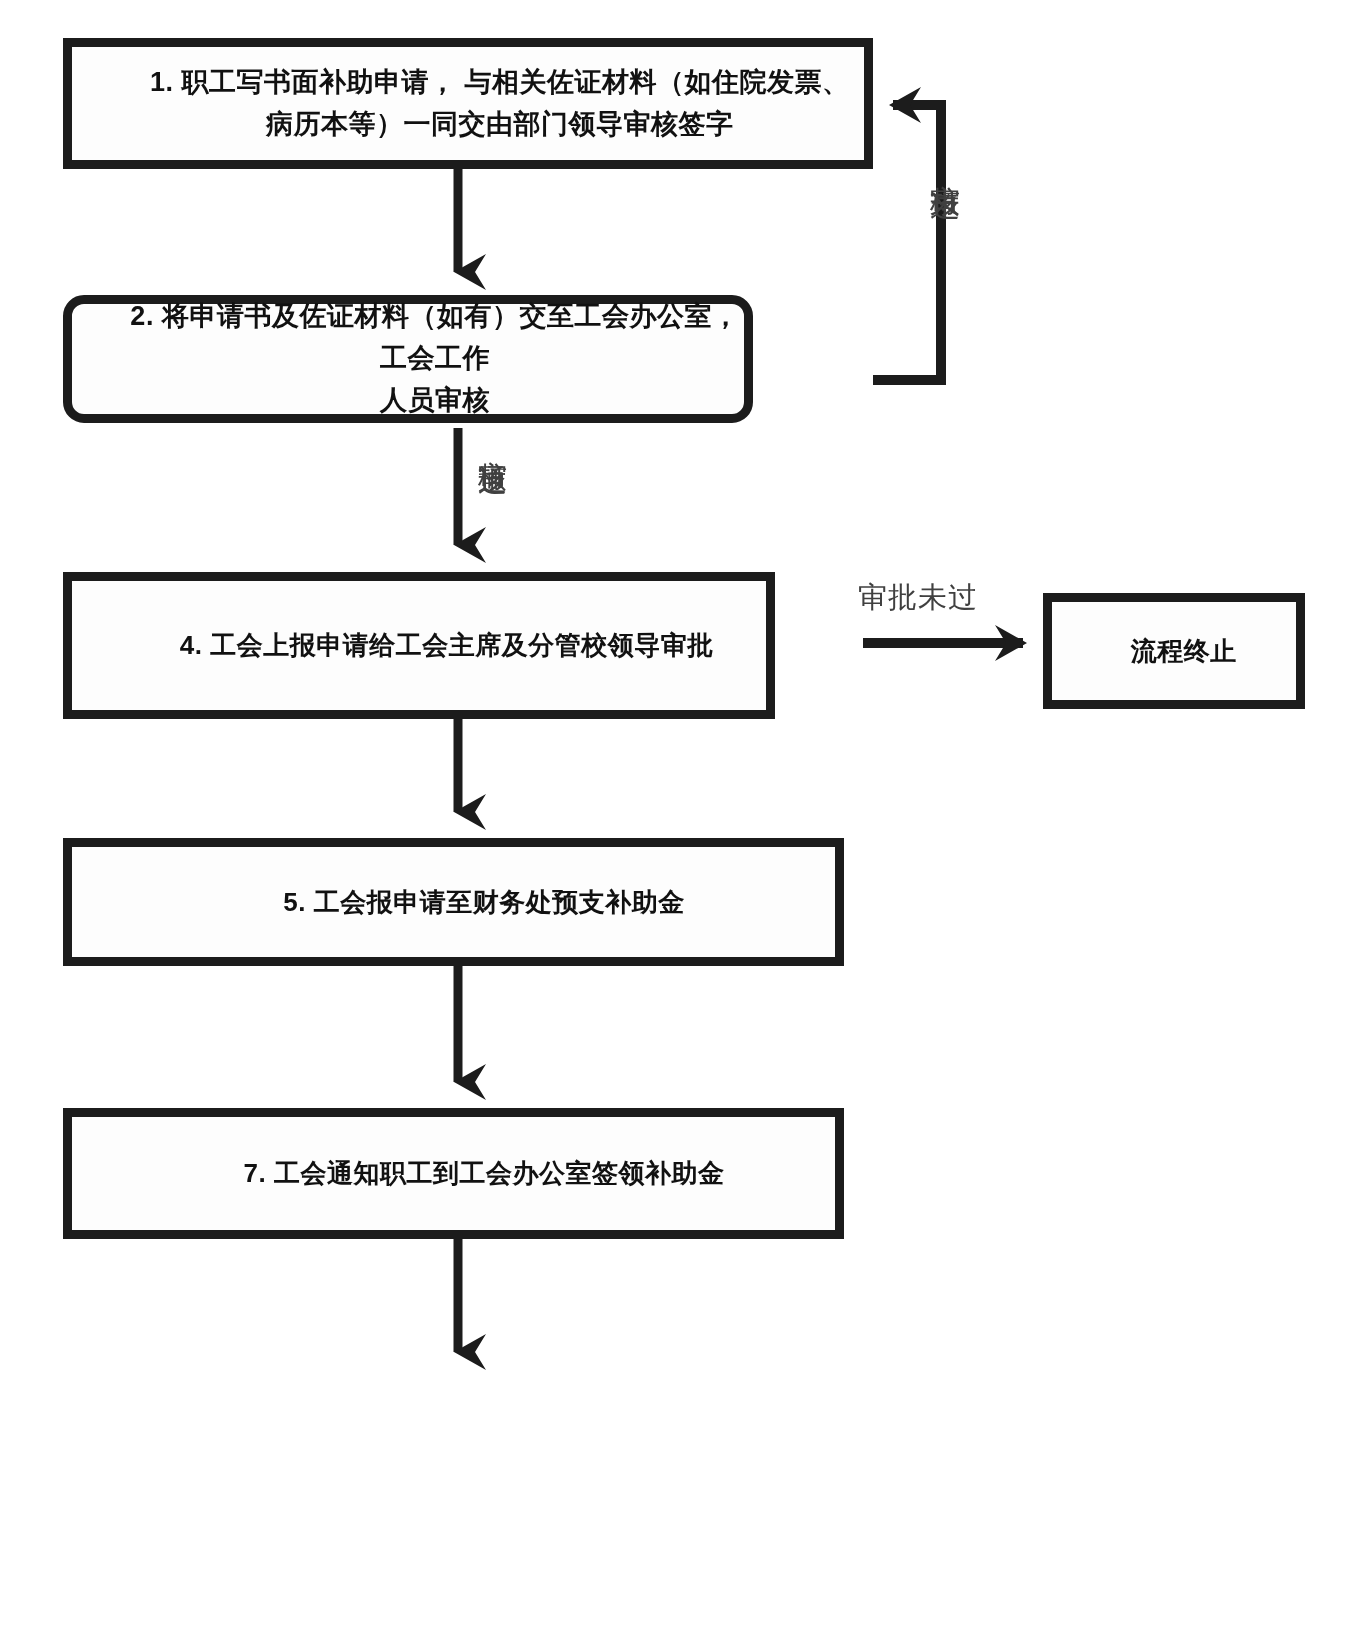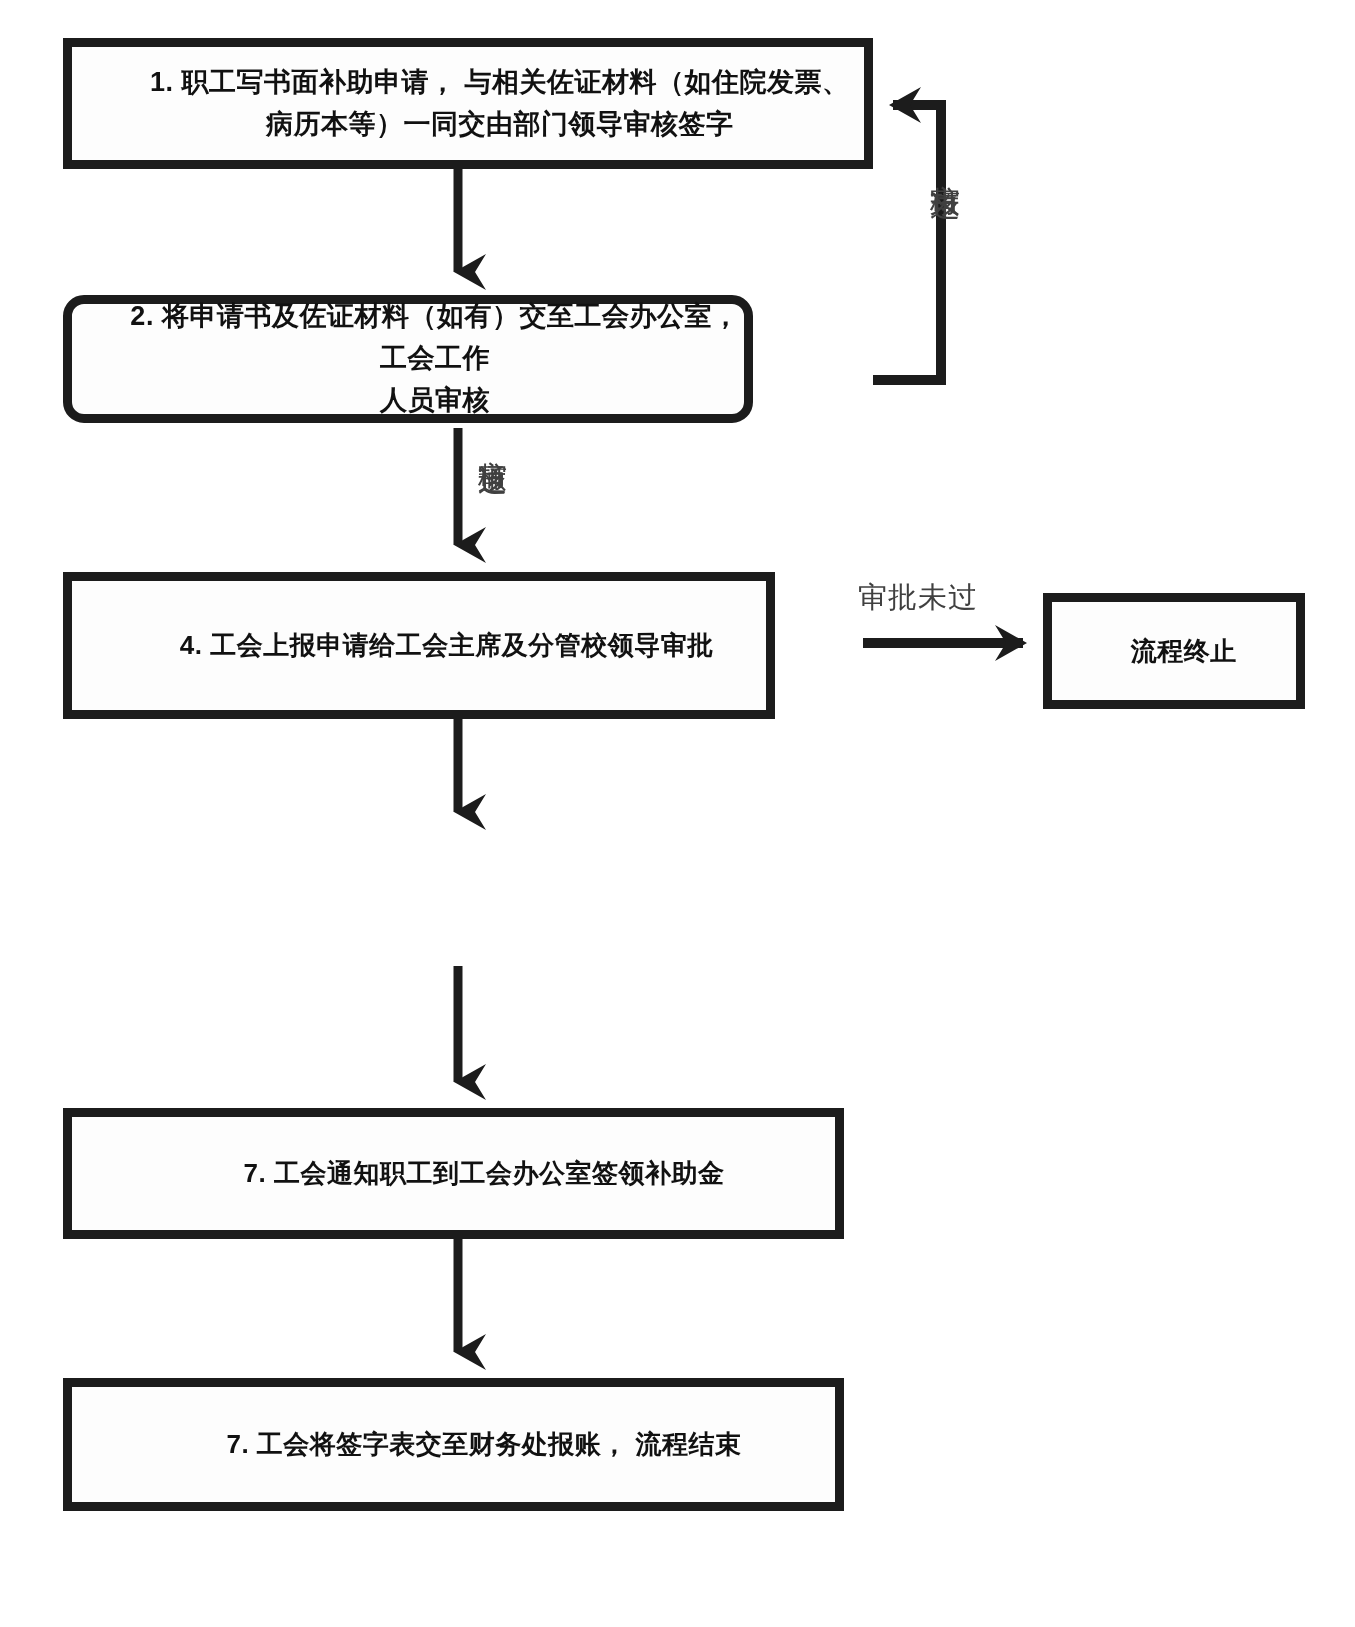--- a/index.html
+++ b/index.html
@@ -148,28 +148,28 @@
 
   <div class="node" id="node-2">
     <span class="node-label">2. 将申请书及佐证材料（如有）交至工会办公室，  工会工作
 人员审核</span>
   </div>
 
   <div class="node" id="node-4">
     <span class="node-label">4. 工会上报申请给工会主席及分管校领导审批</span>
   </div>
 
+  <div class="node" id="node-5">
+    <span class="node-label">5. 工会报申请至财务处预支补助金</span>
+  </div>
 
   <div class="node" id="node-6">
     <span class="node-label">7. 工会通知职工到工会办公室签领补助金</span>
   </div>
 
-  <div class="node" id="node-7">
-    <span class="node-label">7. 工会将签字表交至财务处报账，  流程结束</span>
-  </div>
 
   <div class="node" id="node-end">
     <span class="node-label">流程终止</span>
   </div>
 
   <div class="edge-label vertical" id="label-reject-review">审核未过</div>
 
   <div class="edge-label vertical" id="label-pass-review">审核通过</div>
 
   <div class="edge-label" id="label-reject-approval">审批未过</div>

